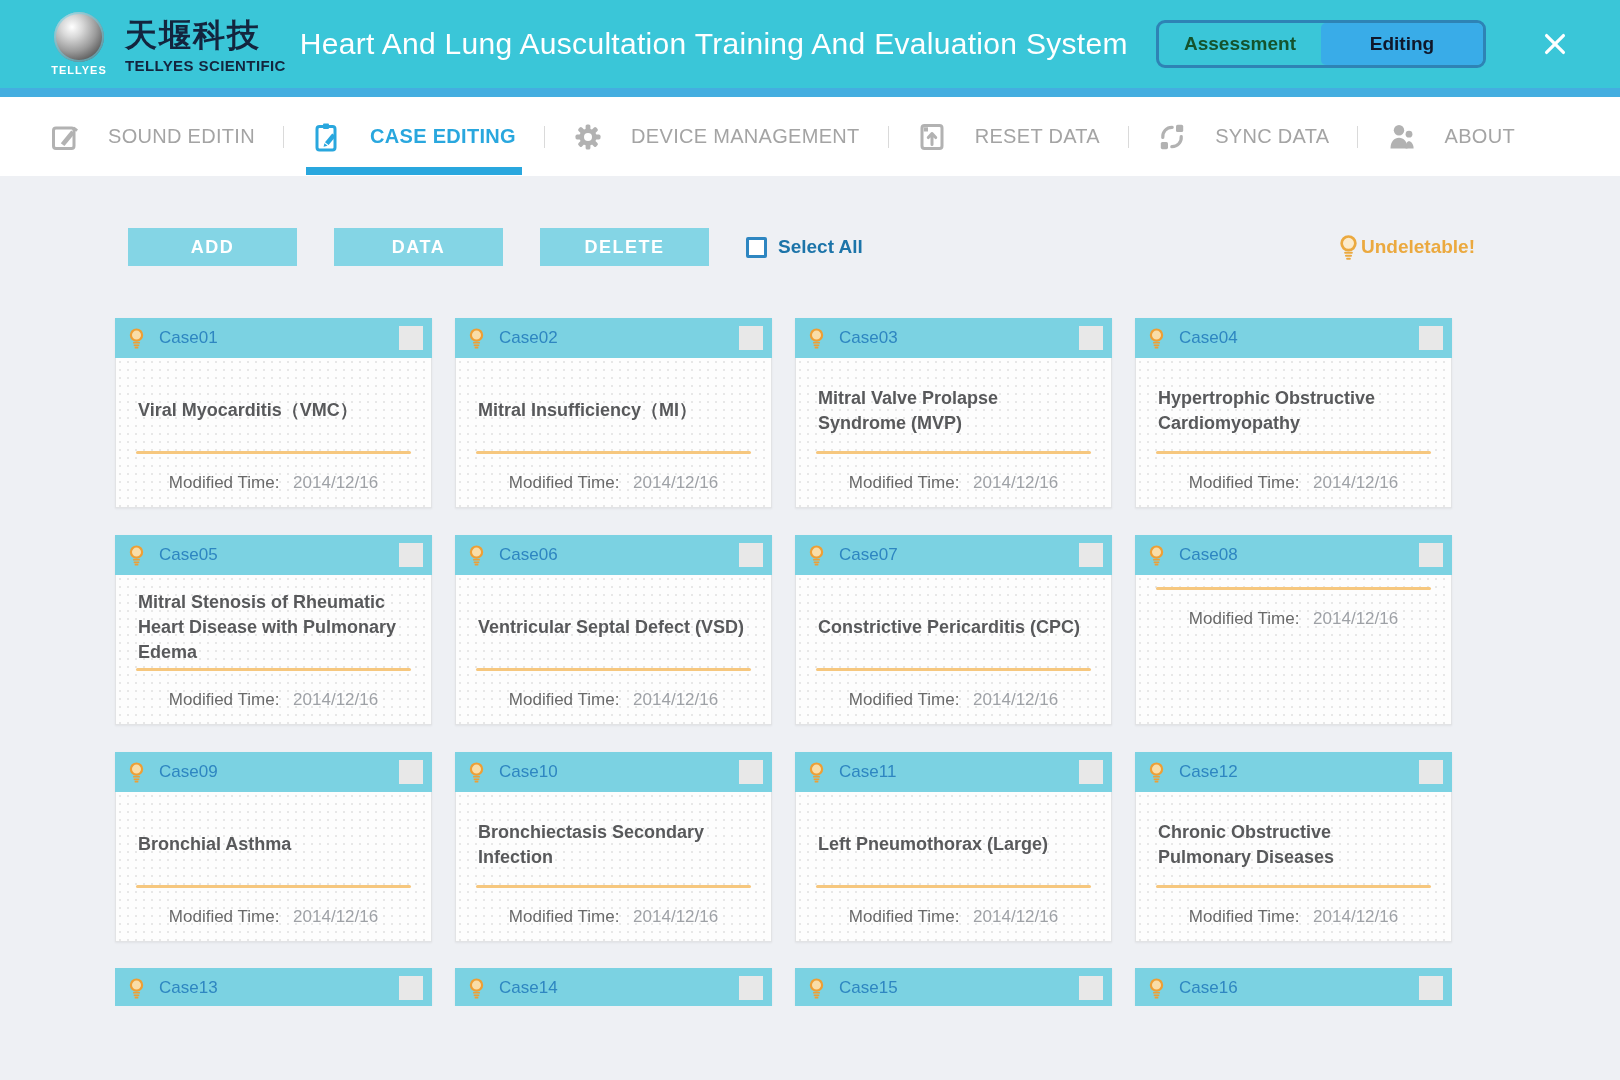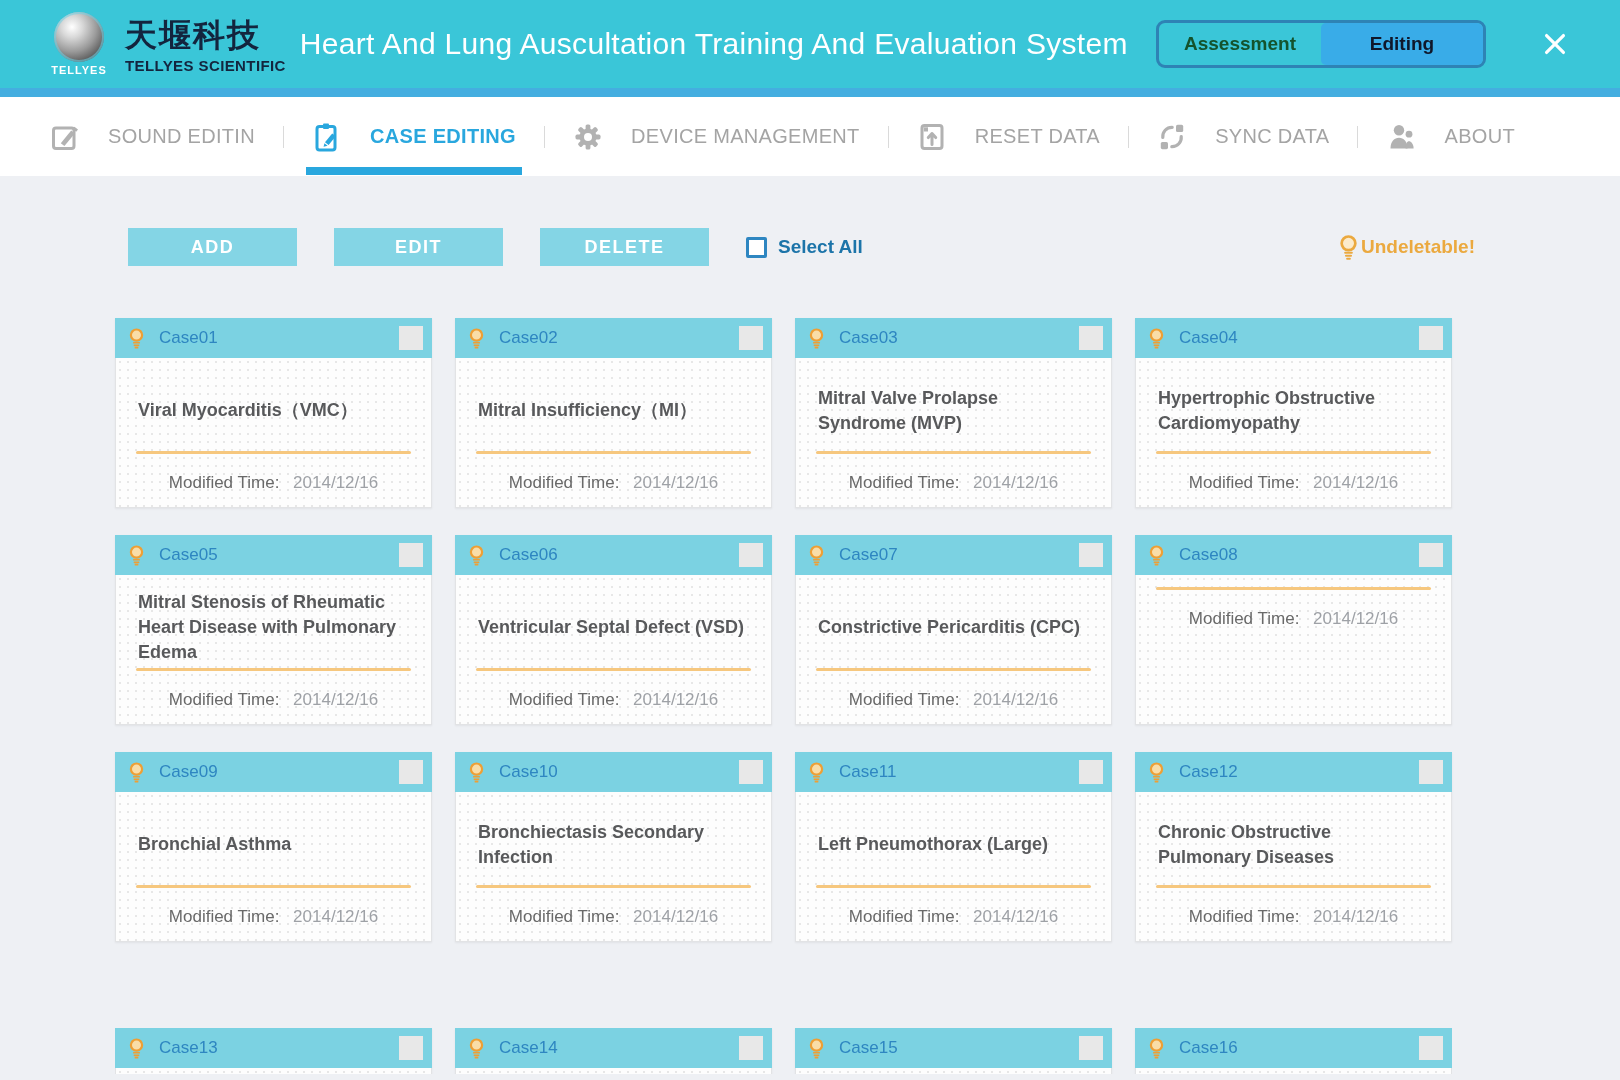--- a/index.html
+++ b/index.html
@@ -72,21 +72,21 @@
   .sa-box { width:21px; height:21px; border:3px solid #2E86C1; border-radius:2px; background:#fff; }
   .sa-label { font-size:19px; font-weight:bold; color:#1C74A9; }
   .undeletable { margin-left:auto; display:flex; align-items:center; gap:2px; color:#EBA93F; font-size:19px; font-weight:bold; }
   .bulb { display:flex; }
 
   .grid {
     position:absolute; left:115px; width:1337px;
     display:grid; grid-template-columns:repeat(4,1fr); column-gap:23px; row-gap:27px;
   }
   #cards-main { top:142px; }
-  #cards-last { top:852px; height:46px; overflow:hidden; }
+  #cards-last { top:792px; height:38px; overflow:hidden; }
 
   
   .card { height:190px; display:flex; flex-direction:column; box-shadow:0 1px 2px rgba(0,0,0,.06); cursor:pointer; }
   .card-head {
     height:40px; flex:none; background:#7BD2E2; display:flex; align-items:center;
     padding:0 9px 0 13px; gap:14px;
   }
   .case-id { font-size:17px; color:#2E86C1; flex:1; }
   .card-check { width:24px; height:24px; background:#E8E8E8; flex:none; }
   .card-body {
@@ -206,21 +206,21 @@
           <path d="M18.6 26.5 c0-4.6 1.4-7.2 3.4-7.2 s4.6 2.6 4.6 7.2 Z"></path>
         </svg>
       </span>
     <span class="nav-label">ABOUT</span>
   </div>
   </nav>
 
 <main class="content">
   <div class="toolbar">
     <button class="tb-btn">ADD</button>
-    <button class="tb-btn">EDIT</button>
+    <button class="tb-btn">DATA</button>
     <button class="tb-btn">DELETE</button>
     <div class="select-all">
       <span class="sa-box"></span>
       <span class="sa-label">Select All</span>
     </div>
     <div class="undeletable">
       <span class="bulb">
         <svg width="21" height="27" viewBox="0 0 20 26">
           <circle cx="10" cy="9" r="6.6" fill="#FCEBCB" stroke="#EBA93F" stroke-width="2.6"></circle>
           <path d="M6.8 18h6.4 M7.6 21h4.8 M8.7 23.8h2.6" stroke="#EBA93F" stroke-width="2" stroke-linecap="round"></path>

